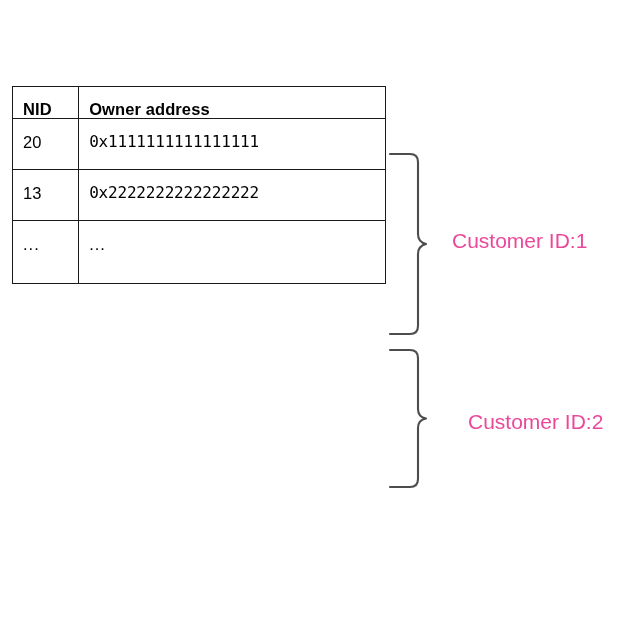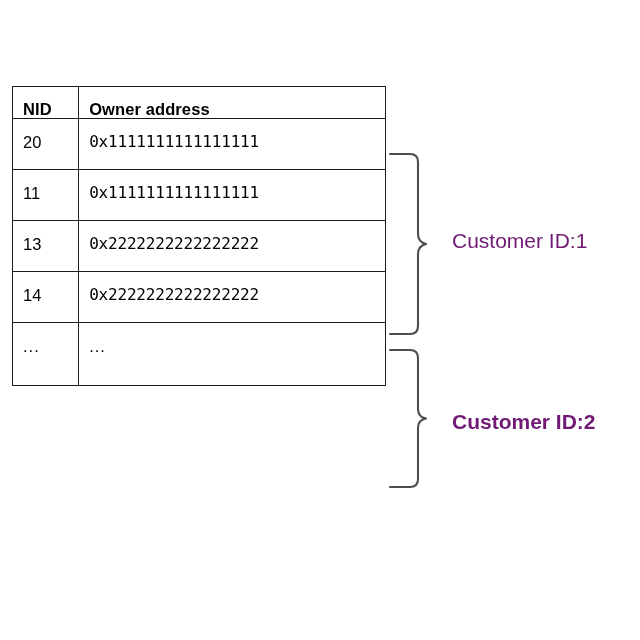--- a/index.html
+++ b/index.html
@@ -68,26 +68,26 @@
 
   
   .brace {
     position: absolute;
   }
   .group-label {
     position: absolute;
     font-size: 21px;
     line-height: 1;
     white-space: nowrap;
-    color: #701a75;
+    color: #ec4899;
   }
   #brace-1 { left: 388px; top: 152px; }
   #brace-2 { left: 388px; top: 348px; }
   #label-1 { left: 452px; top: 230px; }
-  #label-2 { left: 452px; top: 411px; font-weight: bold; }
+  #label-2 { left: 468px; top: 411px; }
 </style>
 </head>
 <body>
 
 <div id="canvas">
 
   <table class="nid-table">
     <colgroup>
       <col class="col-nid">
       <col class="col-addr">
@@ -106,37 +106,21 @@
       <tr class="row-body">
         <td>
           <div class="cell-inner">20</div>
         </td>
         <td>
           <div class="cell-inner addr-text">0x1111111111111111</div>
         </td>
       </tr>
       <tr class="row-body">
         <td>
-          <div class="cell-inner">11</div>
-        </td>
-        <td>
-          <div class="cell-inner addr-text">0x1111111111111111</div>
-        </td>
-      </tr>
-      <tr class="row-body">
-        <td>
           <div class="cell-inner">13</div>
-        </td>
-        <td>
-          <div class="cell-inner addr-text">0x2222222222222222</div>
-        </td>
-      </tr>
-      <tr class="row-body">
-        <td>
-          <div class="cell-inner">14</div>
         </td>
         <td>
           <div class="cell-inner addr-text">0x2222222222222222</div>
         </td>
       </tr>
       <tr class="row-last">
         <td>
           <div class="cell-inner ellipsis-text">...</div>
         </td>
         <td>

